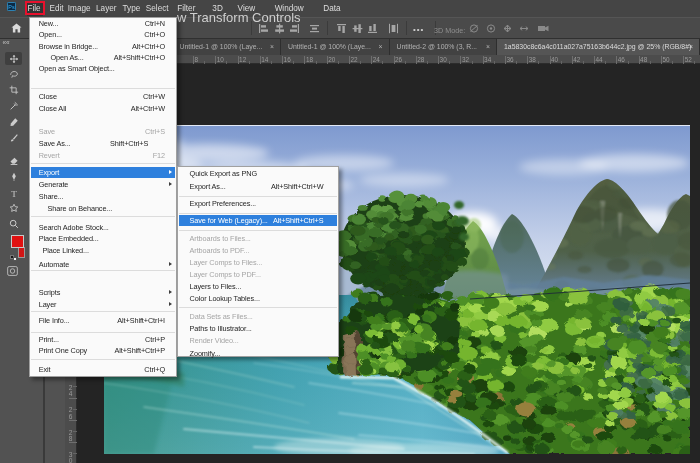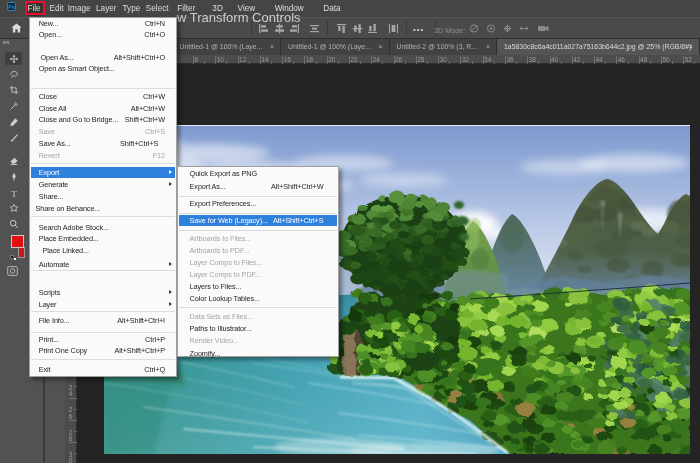--- a/index.html
+++ b/index.html
@@ -1594,66 +1594,66 @@
     </svg>
 <div class="menu" style="left:28.5px;top:16.5px;width:148.7px;height:360.0px">
 <div class="mi" style="top:0.1px">
         <span class="ml" style="left:8.200000000000003px">New...</span>
         <span class="ms" style="right:10.199999999999989px">Ctrl+N</span>
       </div>
 <div class="mi" style="top:11.6px">
         <span class="ml" style="left:8.200000000000003px">Open...</span>
         <span class="ms" style="right:10.199999999999989px">Ctrl+O</span>
       </div>
+<div class="mi" style="top:23.0px">
+        <span class="ml" style="left:8.200000000000003px">Browse in Bridge...</span>
+        <span class="ms" style="right:10.199999999999989px">Alt+Ctrl+O</span>
+      </div>
 <div class="mi" style="top:34.4px">
-        <span class="ml" style="left:10px">Open As...</span>
+        <span class="ml" style="left:20px">Open As...</span>
         <span class="ms" style="right:10.199999999999989px">Alt+Shift+Ctrl+O</span>
       </div>
 <div class="mi" style="top:45.8px">
         <span class="ml" style="left:8.200000000000003px">Open as Smart Object...</span>
       </div>
 <div class="msep" style="top:70.3px"></div>
 <div class="mi" style="top:73.5px">
         <span class="ml" style="left:8.200000000000003px">Close</span>
         <span class="ms" style="right:10.199999999999989px">Ctrl+W</span>
       </div>
 <div class="mi" style="top:85.0px">
         <span class="ml" style="left:8.200000000000003px">Close All</span>
         <span class="ms" style="right:10.199999999999989px">Alt+Ctrl+W</span>
       </div>
-<div class="mi" style="top:96.9px">
-        <span class="ml" style="left:8.200000000000003px">Close and Go to Bridge...</span>
-        <span class="ms" style="right:10.199999999999989px">Shift+Ctrl+W</span>
-      </div>
 <div class="mi grey" style="top:108.7px">
         <span class="ml" style="left:8.200000000000003px">Save</span>
         <span class="ms" style="right:10.199999999999989px">Ctrl+S</span>
       </div>
 <div class="mi" style="top:120.5px">
         <span class="ml" style="left:8.200000000000003px">Save As...</span>
-        <span class="ms" style="right:17px">Shift+Ctrl+S</span>
+        <span class="ms" style="right:27px">Shift+Ctrl+S</span>
       </div>
 <div class="mi grey" style="top:132.3px">
         <span class="ml" style="left:8.200000000000003px">Revert</span>
         <span class="ms" style="right:10.199999999999989px">F12</span>
       </div>
 <div class="msep" style="top:145.6px"></div>
 <div class="mi sel" style="top:149.5px">
         <span class="ml" style="left:8.200000000000003px">Export</span>
         <span class="arr" style="right:3.5px"></span>
       </div>
 <div class="mi" style="top:161.2px">
         <span class="ml" style="left:8.200000000000003px">Generate</span>
         <span class="arr" style="right:3.5px"></span>
       </div>
 <div class="mi" style="top:173.1px">
         <span class="ml" style="left:8.200000000000003px">Share...</span>
       </div>
 <div class="mi" style="top:185.0px">
-        <span class="ml" style="left:5px">Share on Behance...</span>
+        <span class="ml" style="left:17px">Share on Behance...</span>
       </div>
 <div class="msep" style="top:198.9px"></div>
 <div class="mi" style="top:204.3px">
         <span class="ml" style="left:8.200000000000003px">Search Adobe Stock...</span>
       </div>
 <div class="mi" style="top:215.9px">
         <span class="ml" style="left:8.200000000000003px">Place Embedded...</span>
       </div>
 <div class="mi" style="top:227.4px">
         <span class="ml" style="left:12px">Place Linked...</span>

